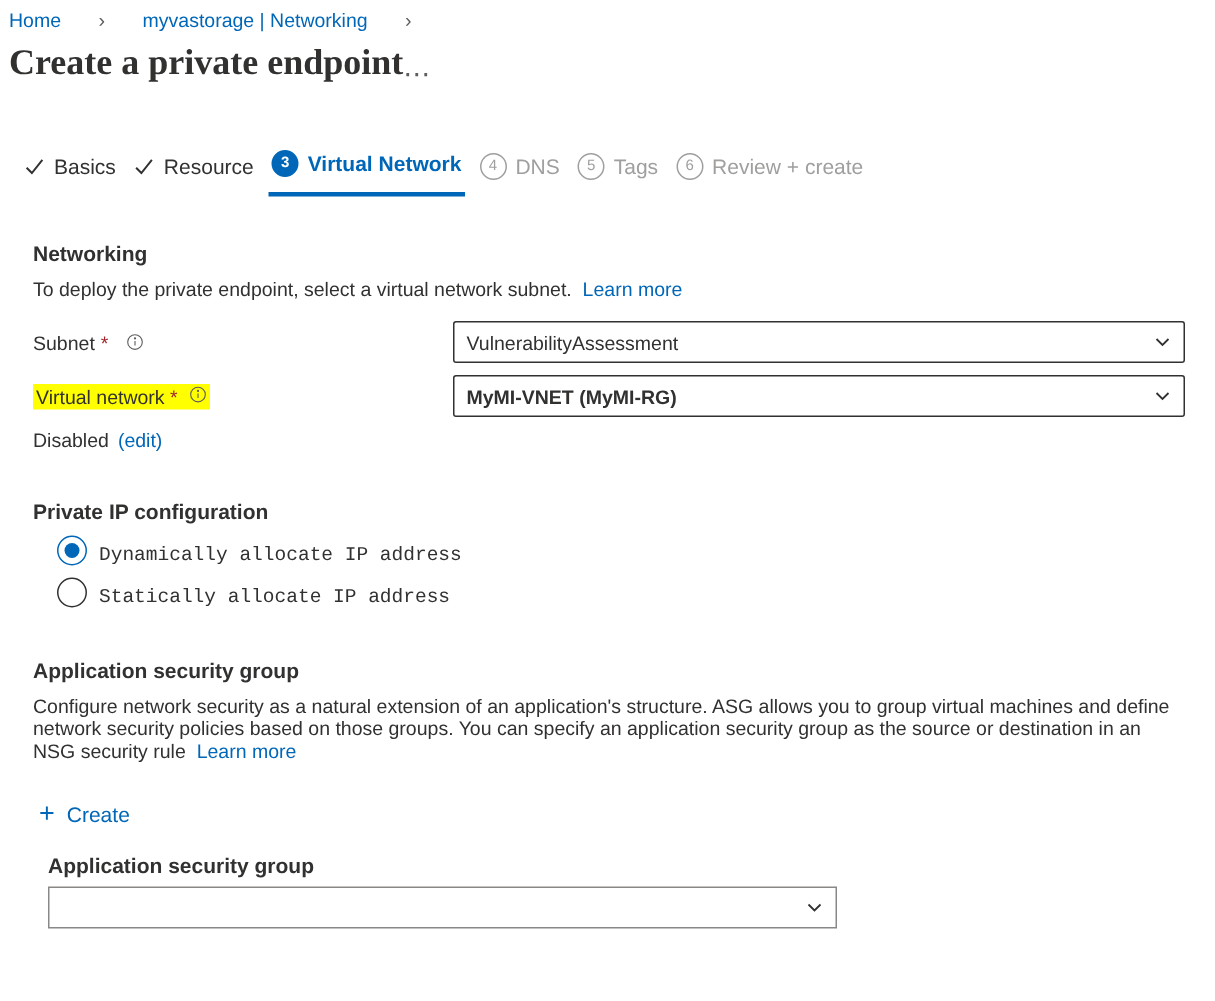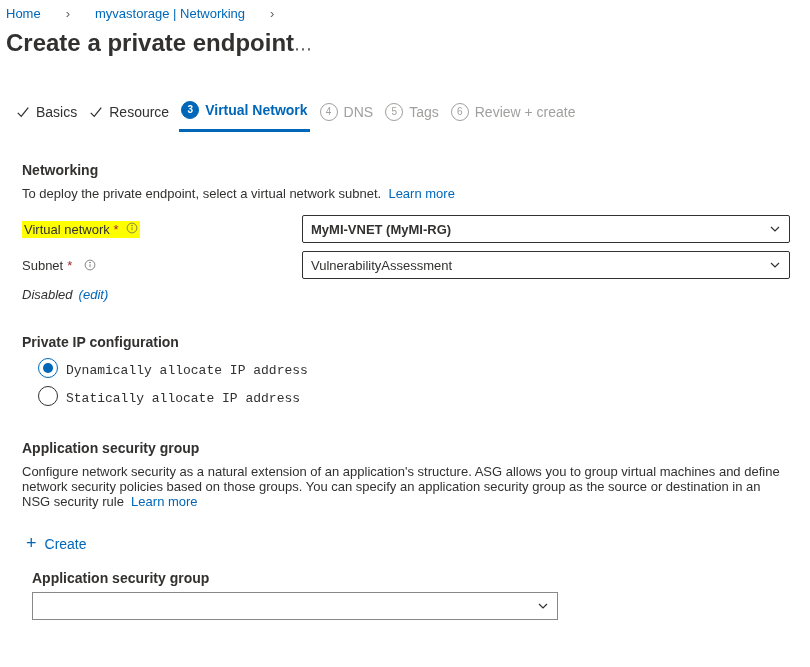--- a/index.html
+++ b/index.html
@@ -1,21 +1,21 @@
 <!DOCTYPE html>
 <html><head>
 <meta charset="utf-8">
 <style>
   html,body{margin:0;padding:0;font-family:"Segoe UI",Arial,sans-serif;color:#323130;background:#fff;}
   body{width:810px;box-sizing:border-box;padding:4px 6px 20px 6px;font-size:13px;}
   a.link{color:#0067b8;text-decoration:none;cursor:pointer;}
   .breadcrumb{display:flex;align-items:center;gap:25px;font-size:13px;padding:2px 0 6px 0;}
   .breadcrumb .sep{color:#605e5c;}
   h1.title{font-size:24px;font-weight:600;margin:2px 0 14px 0;display:inline-block;}
-  .title-row{display:flex;align-items:center;}
+  .title-row{display:flex;align-items:center;font-family:Liberation Serif, serif;}
   .ellipsis{color:#605e5c;font-size:18px;letter-spacing:2px;cursor:pointer;}
   
   .tabs{display:flex;align-items:center;gap:8px;margin:24px 0 0 8px;}
   .tab{display:flex;align-items:center;gap:6px;font-size:14px;color:#323130;padding:6px 2px 10px 2px;cursor:pointer;}
   .tab.active{color:#0067b8;font-weight:600;border-bottom:3px solid #0067b8;}
   .tab.disabled{color:#a19f9d;cursor:default;}
   .tab.done svg{stroke:#323130;}
   .step-circle{width:16px;height:16px;border:1px solid currentColor;border-radius:50%;display:inline-flex;align-items:center;justify-content:center;font-size:10px;line-height:1;}
   .tab.active .step-circle{background:#0067b8;border-color:#0067b8;color:#fff;}
   
@@ -23,21 +23,21 @@
   .section-head{font-weight:600;margin:14px 0 8px 0;font-size:14px;}
   .desc{color:#323130;margin-bottom:14px;}
   
   .row{display:flex;align-items:center;margin:8px 0;}
   .row .label{width:280px;display:flex;align-items:center;gap:4px;}
   .req{color:#a4262c;}
   .info-icon{width:12px;height:12px;color:#605e5c;}
   .hl{background:#ffff00;padding:1px 2px;}
   .select{flex:0 0 470px;height:26px;border:1px solid #323130;border-radius:2px;display:flex;align-items:center;justify-content:space-between;padding:0 8px;font-size:13px;cursor:pointer;background:#fff;}
   .select.bold span{font-weight:600;}
-  .value-static{display:flex;align-items:center;gap:6px;font-style:italic;}
+  .value-static{display:flex;align-items:center;gap:6px;}
   
   .radio-row{display:flex;align-items:flex-end;gap:8px;margin:8px 16px;font-family:Liberation Mono, monospace;}
   .radio{width:18px;height:18px;border:1px solid #323130;border-radius:50%;display:inline-flex;align-items:center;justify-content:center;cursor:pointer;}
   .radio.checked{border-color:#0067b8;}
   .radio.checked::after{content:"";width:10px;height:10px;background:#0067b8;border-radius:50%;}
   
   .create-btn{display:inline-flex;align-items:center;gap:8px;color:#0067b8;font-size:14px;cursor:pointer;margin:10px 0 10px 4px;}
   .plus{font-size:18px;font-weight:300;}
   .sub-label{font-weight:600;margin:6px 0 6px 10px;font-size:14px;}
   .asg-select{width:508px;height:26px;border:1px solid #8a8886;display:flex;align-items:center;justify-content:flex-end;padding:0 8px;margin-left:10px;cursor:pointer;}
@@ -92,49 +92,49 @@
 
 <div class="content">
   
   <div class="section-head">Networking</div>
   <div class="desc">
     <span>To deploy the private endpoint, select a virtual network subnet.</span>&nbsp;&nbsp;<a class="link">Learn more</a>
   </div>
 
   <div class="row">
     <div class="label">
+      <span>Subnet</span>
+      <span class="req">*</span>
+      &nbsp;<svg class="info-icon" viewBox="0 0 16 16" fill="none" stroke="currentColor">
+          <circle cx="8" cy="8" r="6.5"></circle>
+          <line x1="8" y1="7" x2="8" y2="11"></line>
+          <circle cx="8" cy="4.8" r="0.5" fill="currentColor"></circle>
+        </svg>
+    </div>
+    <div class="select">
+      <span>VulnerabilityAssessment</span>
+      <svg class="chev" viewBox="0 0 12 12" fill="none" stroke="#323130" stroke-width="1.2">
+          <polyline points="2,4 6,8 10,4"></polyline>
+        </svg>
+    </div>
+  </div>
+
+  <div class="row">
+    <div class="label">
       <span class="hl">
         <span>Virtual network</span> <span class="req">*</span>
         &nbsp;<svg class="info-icon" viewBox="0 0 16 16" fill="none" stroke="currentColor">
             <circle cx="8" cy="8" r="6.5"></circle>
             <line x1="8" y1="7" x2="8" y2="11"></line>
             <circle cx="8" cy="4.8" r="0.5" fill="currentColor"></circle>
           </svg>
       </span>
     </div>
     <div class="select bold">
       <span>MyMI-VNET (MyMI-RG)</span>
-      <svg class="chev" viewBox="0 0 12 12" fill="none" stroke="#323130" stroke-width="1.2">
-          <polyline points="2,4 6,8 10,4"></polyline>
-        </svg>
-    </div>
-  </div>
-
-  <div class="row">
-    <div class="label">
-      <span>Subnet</span>
-      <span class="req">*</span>
-      &nbsp;<svg class="info-icon" viewBox="0 0 16 16" fill="none" stroke="currentColor">
-          <circle cx="8" cy="8" r="6.5"></circle>
-          <line x1="8" y1="7" x2="8" y2="11"></line>
-          <circle cx="8" cy="4.8" r="0.5" fill="currentColor"></circle>
-        </svg>
-    </div>
-    <div class="select">
-      <span>VulnerabilityAssessment</span>
       <svg class="chev" viewBox="0 0 12 12" fill="none" stroke="#323130" stroke-width="1.2">
           <polyline points="2,4 6,8 10,4"></polyline>
         </svg>
     </div>
   </div>
 
   <div class="row">
     <div class="value-static">
       <span>Disabled</span>
       <a class="link">(edit)</a>

